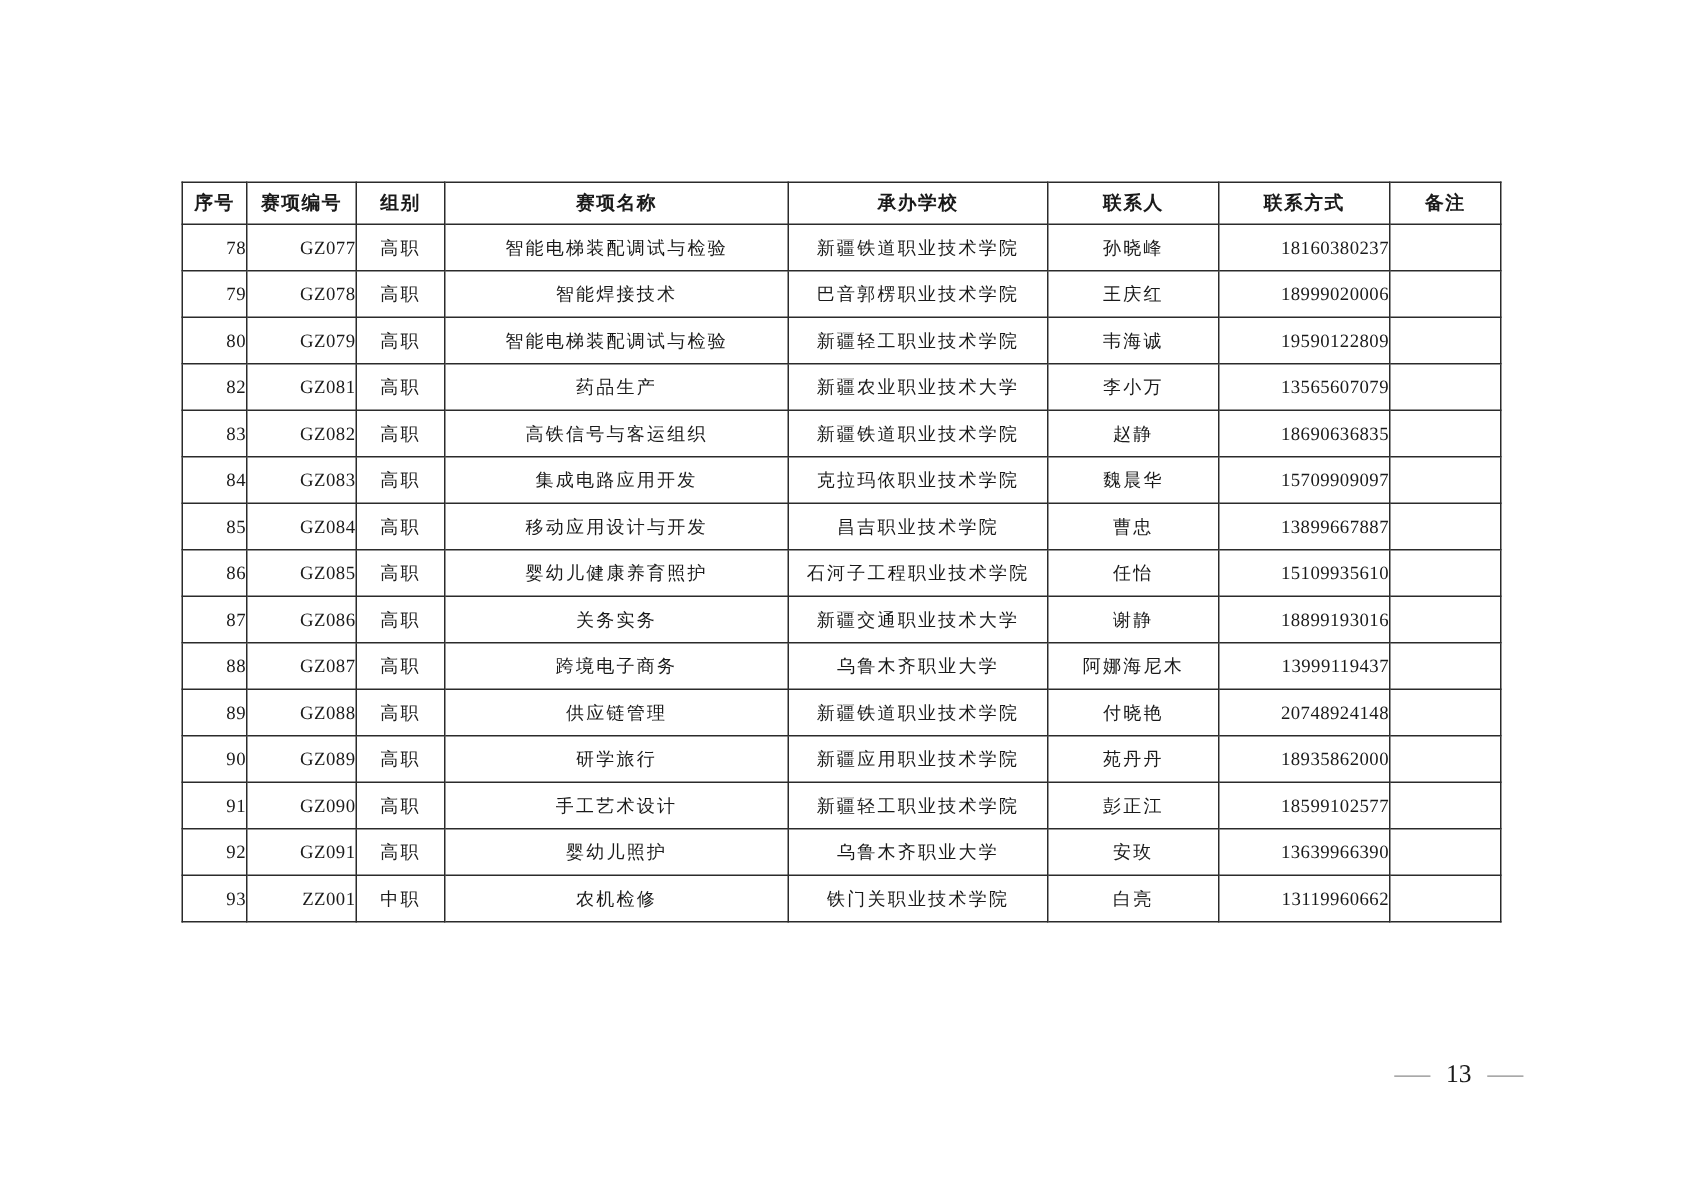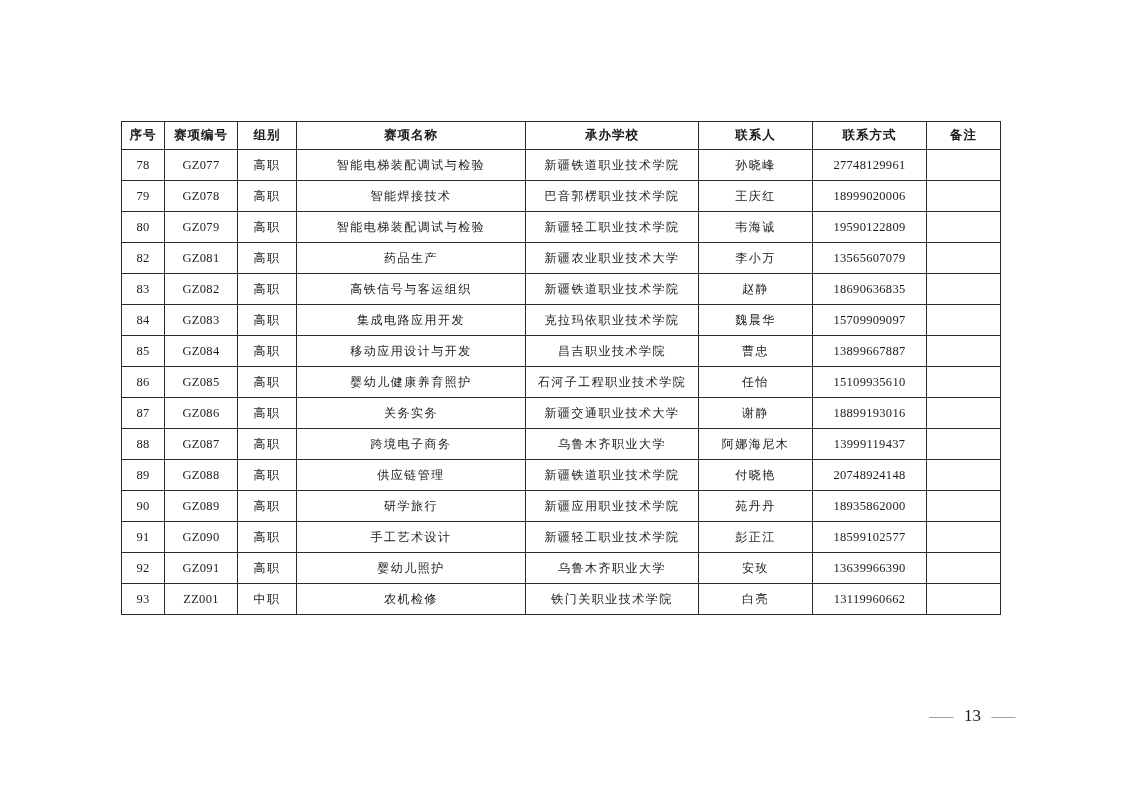--- a/index.html
+++ b/index.html
@@ -30,21 +30,21 @@
   }
   .doc-table thead th {
     height: 28px;
     font-weight: bold;
     font-size: 12.5px;
     letter-spacing: 1px;
     margin-top: 32px;
   }
   .doc-table tbody td { height: 31px; }
   .doc-table td.cjk { letter-spacing: 1.5px; }
-  .doc-table td.latin { letter-spacing: 0.3px; font-size: 12.5px; }
+  .doc-table td.latin { letter-spacing: 0.3px; font-size: 12.5px; text-align: right; }
   .page-number {
     position: absolute;
     left: 933px;
     top: 706px;
     font-size: 17px;
     color: #1a1a1a;
     display: flex;
     align-items: center;
     gap: 14px;
     letter-spacing: 0;
@@ -82,21 +82,21 @@
       </tr>
   </thead>
   <tbody>
       <tr>
         <td class="latin">78</td>
         <td class="latin">GZ077</td>
         <td class="cjk">高职</td>
         <td class="cjk">智能电梯装配调试与检验</td>
         <td class="cjk">新疆铁道职业技术学院</td>
         <td class="cjk">孙晓峰</td>
-        <td class="latin">27748129961</td>
+        <td class="latin">18160380237</td>
         <td class="cjk"></td>
       </tr>
       <tr>
         <td class="latin">79</td>
         <td class="latin">GZ078</td>
         <td class="cjk">高职</td>
         <td class="cjk">智能焊接技术</td>
         <td class="cjk">巴音郭楞职业技术学院</td>
         <td class="cjk">王庆红</td>
         <td class="latin">18999020006</td>

